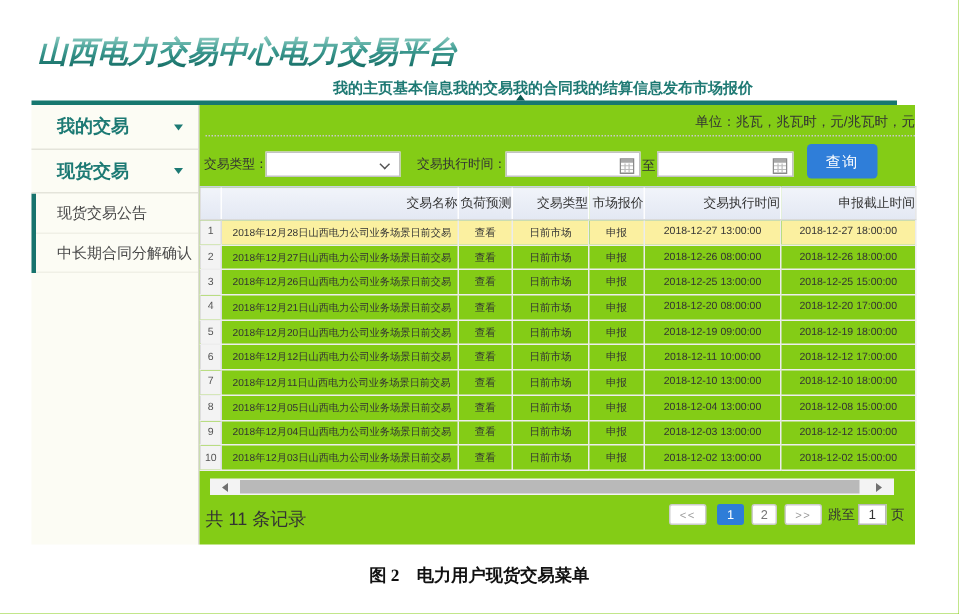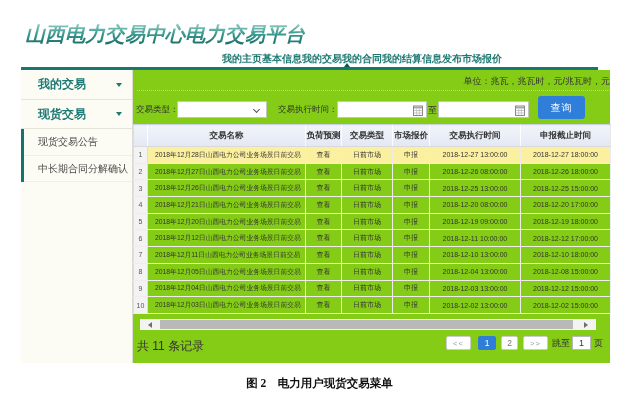--- a/index.html
+++ b/index.html
@@ -87,21 +87,21 @@
   table.grid col.c1{width:158px;}
   table.grid col.c2{width:36px;}
   table.grid col.c3{width:51px;}
   table.grid col.c4{width:37px;}
   table.grid col.c5{width:91px;}
   table.grid col.c6{width:90px;}
   table.grid th{
     height:21px;background:linear-gradient(180deg,#f1f4fa 0%,#e3e8f3 100%);
     border-top:1px solid #c9d2e2;border-bottom:1px solid #d9d9d9;
     border-left:1px solid rgba(255,255,255,.9);
-    font-size:8.5px;font-weight:700;color:#333;padding:0;white-space:nowrap;
+    font-size:8.5px;font-weight:400;color:#333;padding:0;white-space:nowrap;text-align:right;
   }
   table.grid th:first-child{border-left:none;}
   table.grid td{
     height:16.7px;padding:0;box-sizing:border-box;
     border-bottom:1px solid #ededed;border-right:1px solid #ececec;
     font-size:7px;color:#333;text-align:center;white-space:nowrap;overflow:hidden;
   }
   table.grid td.num{background:#f3f3f3;color:#555;border-right:1px solid #dddddd;}
   table.grid td.name{text-align:left;padding-left:7px;font-size:6.8px;}
   table.grid tr.hl td:not(.num){background:#fbf0a0;}

